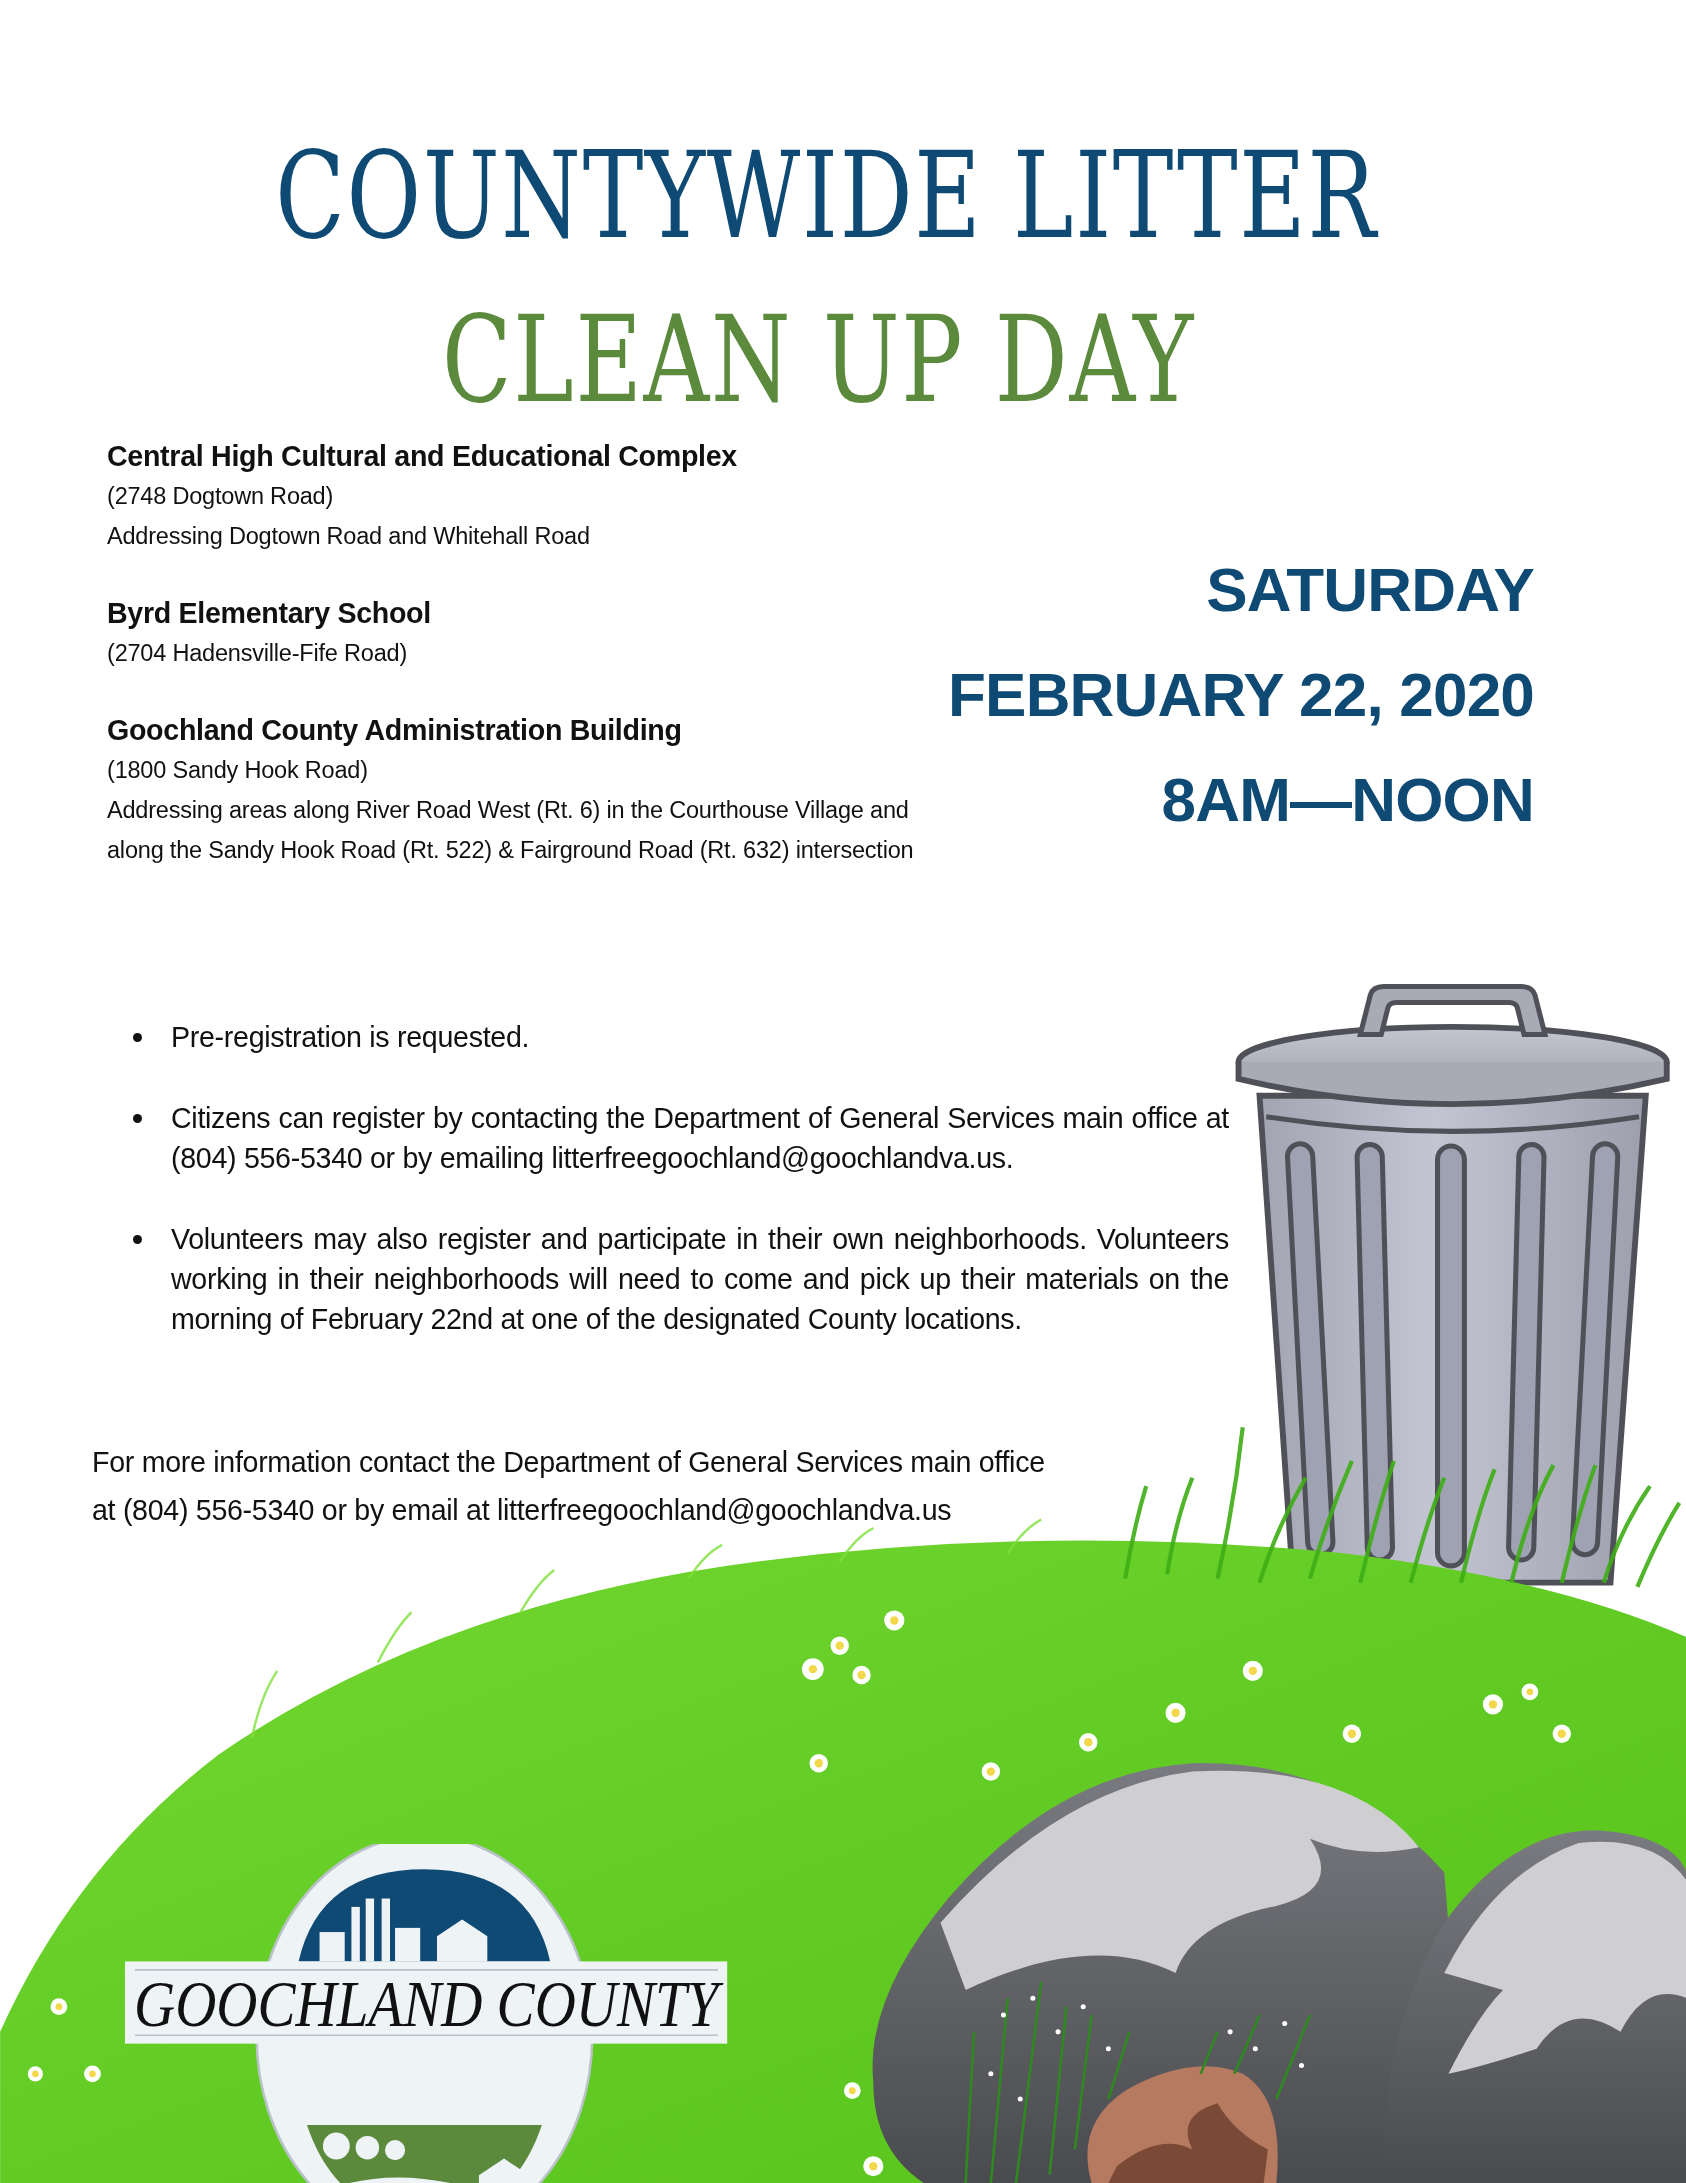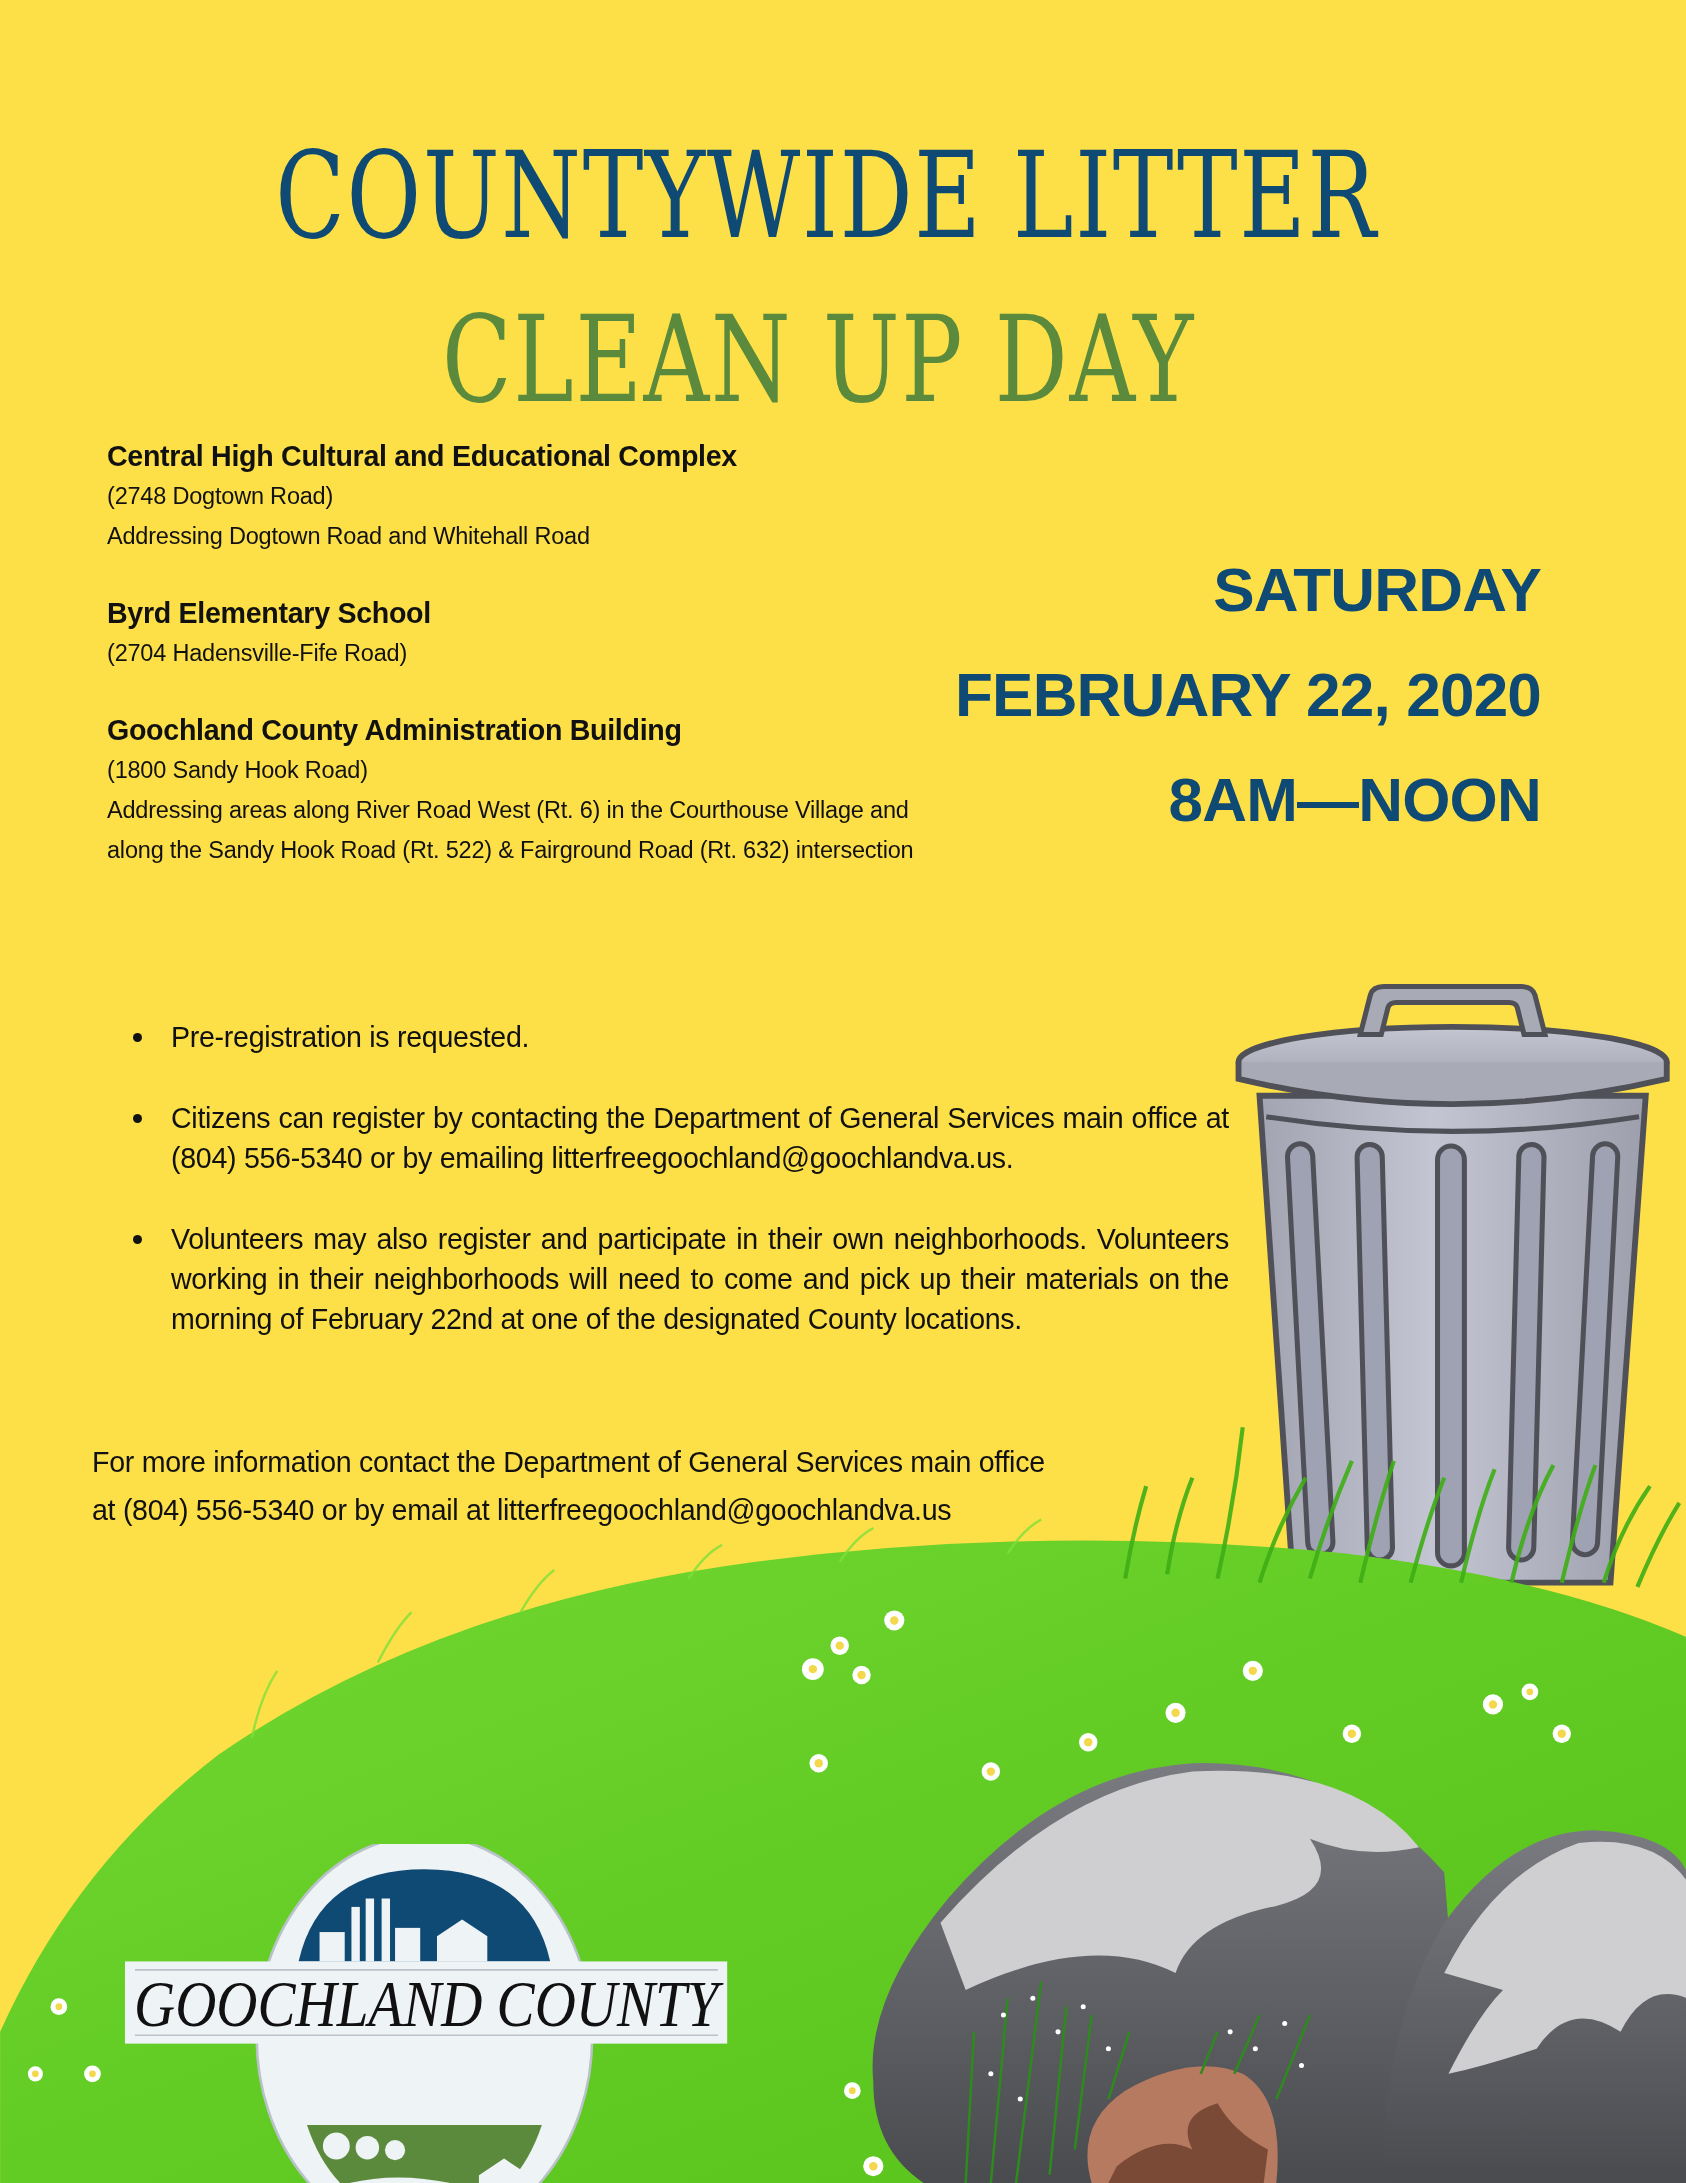--- a/index.html
+++ b/index.html
@@ -1,25 +1,25 @@
 <!DOCTYPE html>
 <html style="font-size:13.4px"><head>
 <meta charset="utf-8">
 <style>
   html, body { margin:0; padding:0; }
   body { width:1687px; height:2183px; overflow:hidden; background:#e0f2fe; position:relative; font-family:"Liberation Sans", sans-serif; }
-  .page { position:absolute; inset:0; background:#fde047; }
+  .page { position:absolute; inset:0; background:#ffffff; }
   .title { position:absolute; left:0; width:1687px; text-align:center; font-family:"DejaVu Serif", serif; font-weight:normal; letter-spacing:1.7px; transform:scaleY(1.32); transform-origin:top center; margin:0; }
   .title1 { top:126px; font-size:91px; color:#0f4a74; left:-17px; }
   .title2 { top:290px; font-size:91px; color:#5b8a3c; left:-25px; }
   .locations { position:absolute; left:107px; top:436px; width:924px; color:#111; }
   .loc { margin-bottom:37px; }
   .loc-name { font-weight:bold; font-size:28.6px; line-height:40px; letter-spacing:-0.3px; }
   .loc-line { font-size:23.5px; line-height:40px; letter-spacing:-0.2px; }
-  .date { position:absolute; right:146px; top:537px; text-align:right; color:#0f4a74; font-weight:bold; font-size:62px; line-height:105px; letter-spacing:-0.8px; }
+  .date { position:absolute; right:153px; top:537px; text-align:right; color:#0f4a74; font-weight:bold; font-size:62px; line-height:105px; letter-spacing:-0.8px; }
   .bullets { position:absolute; left:107px; top:1003px; width:1108px; margin:14px; padding:0; list-style:none; color:#111; }
   .bullets li { position:relative; padding-left:50px; font-size:28.6px; line-height:40px; text-align:justify; margin-bottom:41px; letter-spacing:-0.3px; }
   .bullet-dot { position:absolute; left:11.8px; top:16px; width:9.2px; height:9.2px; background:#111; border-radius:50%; }
   .more-info { position:absolute; left:92px; top:1438px; width:1092px; color:#111; font-size:28.6px; line-height:48px; letter-spacing:-0.3px; }
   .scene { position:absolute; left:0; top:0; width:1687px; height:2183px; pointer-events:none; }
   .logo { position:absolute; left:118px; top:1844px; width:617px; height:411px;font-style:italic; }
   .logo-text { position:absolute; left:6.7px; top:118px; width:603px; height:82px; display:flex; align-items:center; justify-content:center; font-family:"Liberation Serif", serif; font-size:57px; color:#111; letter-spacing:0px; transform:scaleY(1.15); }
 </style>
 </head>
 <body>

